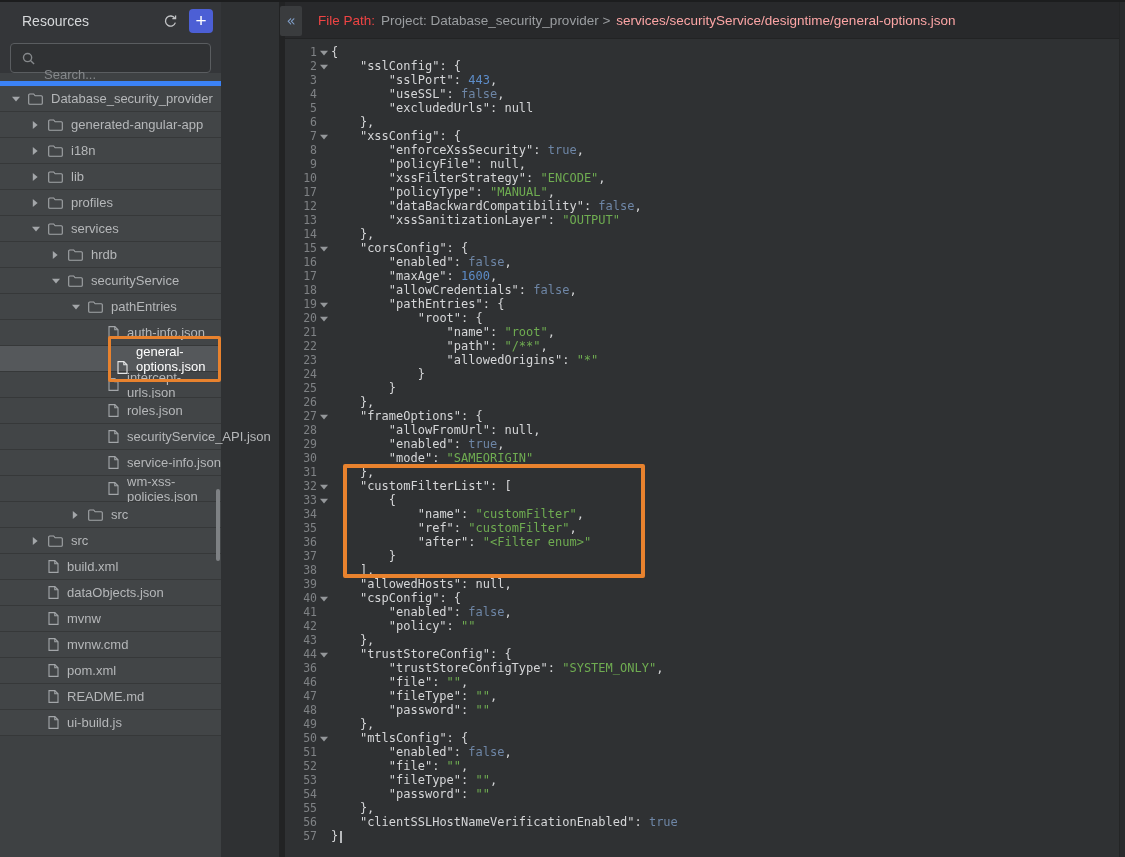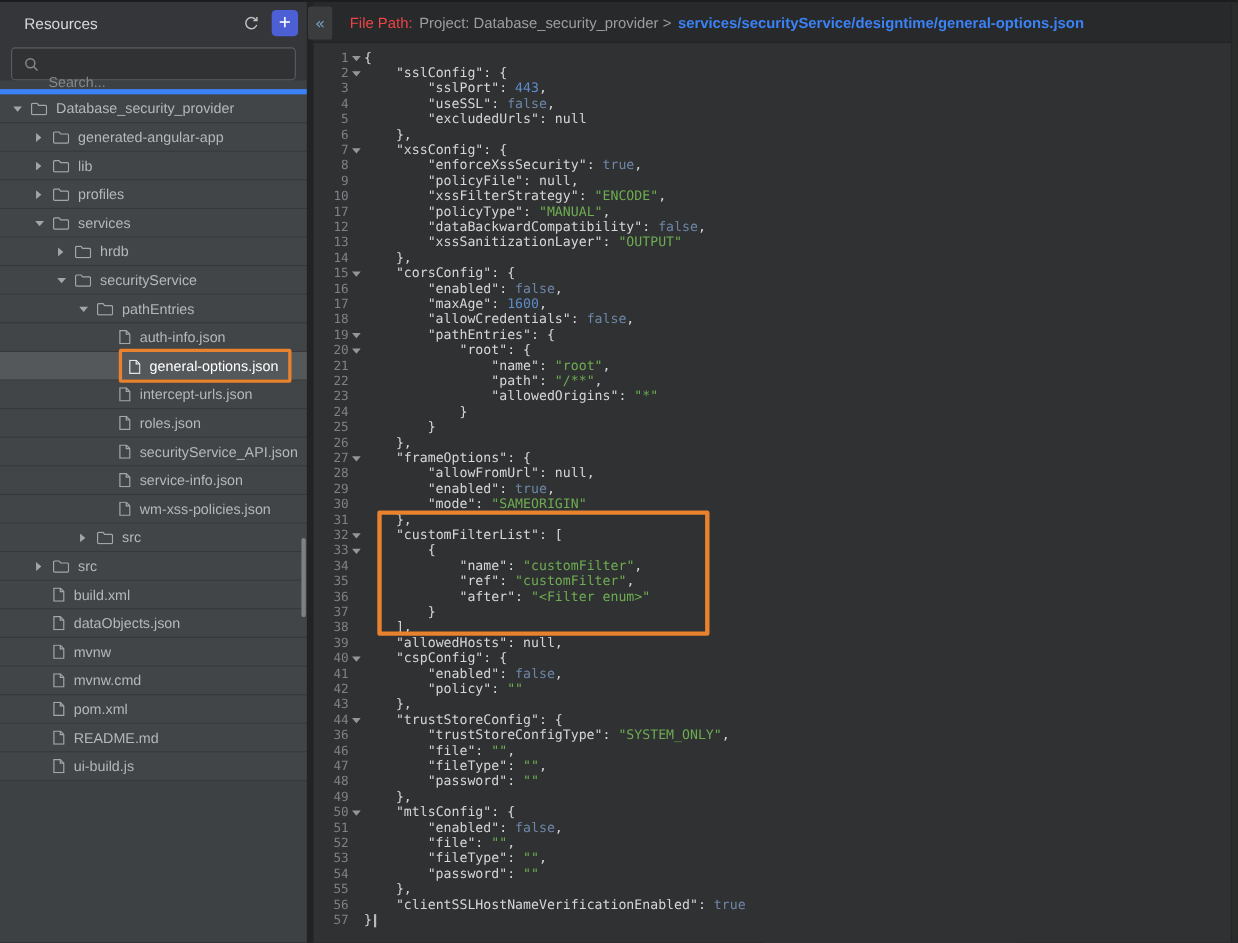--- a/index.html
+++ b/index.html
@@ -1,19 +1,19 @@
 <!DOCTYPE html>
 <html style="--highlight-orange: #E8822E; --add-button-blue: #4C5FD5; --string-green: #6FAC51; --number-blue: #5D8CC8; --boolean-blue: #6E86A6; --selected-row-gray: #55585B;"><head>
 <meta charset="utf-8">
 <style>
   html,body{margin:0;padding:0;background:#232425;}
   .app{position:relative;width:1125px;height:857px;overflow:hidden;background:#2F3133;
        font-family:"Liberation Sans",sans-serif;border-top:2px solid #1C1D1E;box-sizing:border-box;}
   
-  .sidebar{position:absolute;left:0;top:0;width:279px;height:100%;background:#3E4143;z-index:2;}
+  .sidebar{position:absolute;left:0;top:0;width:221px;height:100%;background:#3E4143;z-index:2;}
   .side-top{background:#343639;padding:0;}
   .side-head{display:flex;align-items:center;height:38px;padding:0 8px 0 22px;}
   .side-title{color:#D6D8DA;font-size:14px;flex:1;}
   .icon-btn{width:22px;height:22px;display:flex;align-items:center;justify-content:center;
             color:#C2C4C6;cursor:pointer;margin-right:8px;}
   .plus-btn{width:24px;height:24px;border:none;border-radius:4px;background:var(--add-button-blue,#4C5FD5);
             color:#fff;font-size:19px;line-height:22px;text-align:center;cursor:pointer;padding:0;
             font-family:"Liberation Sans",sans-serif;}
   .search{position:relative;margin:3px 10px 8px 10px;height:30px;border:1px solid #5A5D60;border-radius:4px;
           background:#303234;display:flex;align-items:center;box-sizing:border-box;}
@@ -39,21 +39,21 @@
   .vdivider{position:absolute;left:279px;top:0;width:6px;height:100%;background:#222324;z-index:3;}
   .collapse-btn{position:absolute;left:280px;top:4px;width:22px;height:30px;background:#3A3C3E;border:none;
                 color:#7E9CC5;font-size:15px;cursor:pointer;z-index:5;border-radius:2px;padding:0;
                 font-family:"DejaVu Sans",sans-serif;}
   
   .editor{position:absolute;left:285px;top:0;right:0;height:100%;background:#2F3133;}
   .ed-head{height:36px;background:#28292B;border-bottom:1px solid #222324;display:flex;align-items:center;
            padding-left:33px;font-size:13.5px;white-space:pre;}
   .fp-label{color:#ef4444;margin-right:6px;}
   .fp-project{color:#9B9EA1;margin-right:6px;}
-  .fp-path{color:#3b82f6;font-weight:bold;}
+  .fp-path{color:#fca5a5;font-weight:normal;}
   .code{position:relative;padding-top:6px;font-family:"DejaVu Sans Mono",monospace;font-size:12px;}
   .cl{height:14px;line-height:14px;white-space:pre;}
   .ln{display:inline-block;width:28px;padding-left:4px;text-align:right;color:#7F8285;
       font-size:11.5px;box-sizing:content-box;}
   .fold{display:inline-block;width:14px;text-align:center;color:#94979A;}
   .tok-pln,.tok-key,.tok-nul{color:#D5D6D8;}
   .tok-str{color:var(--string-green,#6FAC51);}
   .tok-num{color:var(--number-blue,#5D8CC8);}
   .tok-boo{color:var(--boolean-blue,#6E86A6);}
   .cursor{display:inline-block;width:2px;height:12px;background:#B8BABC;vertical-align:middle;margin-left:2px;}
@@ -125,20 +125,36 @@
             <svg width="6" height="8" viewBox="0 0 6 8">
               <path d="M.8 0 v8 L5.6 4 z" fill="currentColor"></path>
             </svg>
           </span>
           <span class="wrap">
             <span class="ticon">
               <svg width="15" height="12" viewBox="0 0 15 12" fill="none" stroke="currentColor" stroke-width="1.1">
                 <path d="M.7 2 a1 1 0 0 1 1-1 h4 l1.4 1.8 h6.2 a1 1 0 0 1 1 1 v6.4 a1 1 0 0 1-1 1 H1.7 a1 1 0 0 1-1-1 z"></path>
               </svg>
             </span>
+            <span>i18n</span>
+          </span>
+        </div>
+        <div class="trow">
+          <span class="indent" style="width: 32px;"></span>
+          <span class="arrow">
+            <svg width="6" height="8" viewBox="0 0 6 8">
+              <path d="M.8 0 v8 L5.6 4 z" fill="currentColor"></path>
+            </svg>
+          </span>
+          <span class="wrap">
+            <span class="ticon">
+              <svg width="15" height="12" viewBox="0 0 15 12" fill="none" stroke="currentColor" stroke-width="1.1">
+                <path d="M.7 2 a1 1 0 0 1 1-1 h4 l1.4 1.8 h6.2 a1 1 0 0 1 1 1 v6.4 a1 1 0 0 1-1 1 H1.7 a1 1 0 0 1-1-1 z"></path>
+              </svg>
+            </span>
             <span>lib</span>
           </span>
         </div>
         <div class="trow">
           <span class="indent" style="width: 32px;"></span>
           <span class="arrow">
             <svg width="6" height="8" viewBox="0 0 6 8">
               <path d="M.8 0 v8 L5.6 4 z" fill="currentColor"></path>
             </svg>
           </span>

